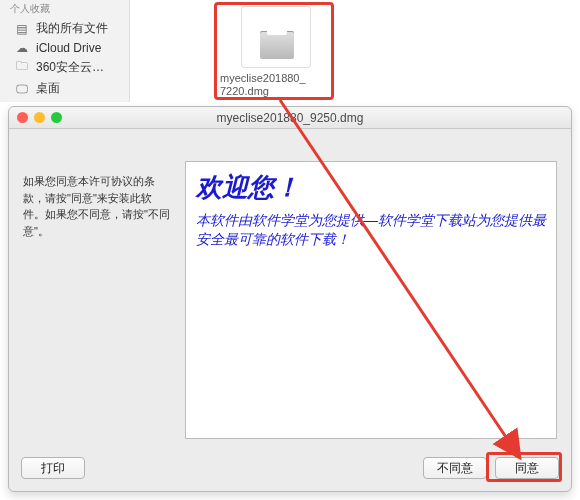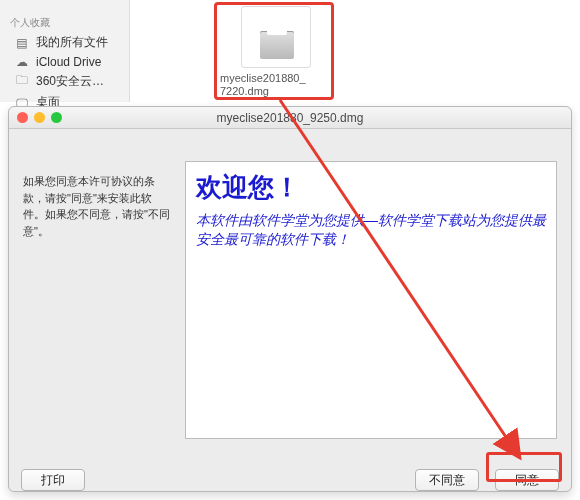--- a/index.html
+++ b/index.html
@@ -13,21 +13,21 @@
   }
   
   .finder {
     position: absolute; top: 0; left: 0; right: 0; height: 102px;
     background: #fff;
   }
   .sidebar {
     position: absolute; top: 0; left: 0; width: 130px; height: 102px;
     background: #f2f2f2;
     border-right: 1px solid #ddd;
-    padding-top: 14px;
+    padding-top: 0;
   }
   .sidebar-header {
     color: #8a8a8a; font-size: 10px; padding: 2px 10px 2px 10px;
   }
   .sidebar-item {
     display: flex; align-items: center; gap: 6px;
     padding: 2px 8px 2px 14px;
     color: #333;
   }
   .sidebar-item .icon { width: 16px; height: 14px; display: flex; align-items: center; justify-content: center; color: #6b6b6b; }
@@ -86,32 +86,32 @@
     font-size: 11px; color: #333; line-height: 1.5;
   }
   .license {
     position: absolute; left: 176px; top: 32px; right: 14px; bottom: 6px;
     background: #fff; border: 1px solid #bcbcbc;
     padding: 8px 10px;
     overflow: hidden;
   }
   .license h1 {
     font-family: "STXingkai","Kaiti SC","KaiTi",cursive;
-    font-size: 26px; color: #1a1ad0; font-weight: 600;
+    font-size: 26px; font-style: italic; color: #1a1ad0; font-weight: 600;
     margin-bottom: 6px;
   }
   .license p {
     font-family: Liberation Sans, sans-serif;
     font-size: 14px; font-style: italic; color: #1a1ad0;
     line-height: 1.35; margin-bottom: 8px;
   }
 
   .buttonbar {
     position: absolute; left: 0; right: 0; bottom: 0; height: 46px;
-    display: flex; align-items: flex-end; padding: 0 12px; gap: 16px;
+    display: flex; align-items: center; padding: 0 12px; gap: 8px;
   }
   .spacer { flex: 1; }
   .btn {
     min-width: 64px; height: 22px; padding: 0 12px;
     background: linear-gradient(#fdfdfd,#efefef);
     border: 1px solid #b3b3b3; border-radius: 4px;
     font-size: 12px; color: #222; cursor: default;
     display: inline-flex; align-items: center; justify-content: center;
   }
   .agree-highlight {

